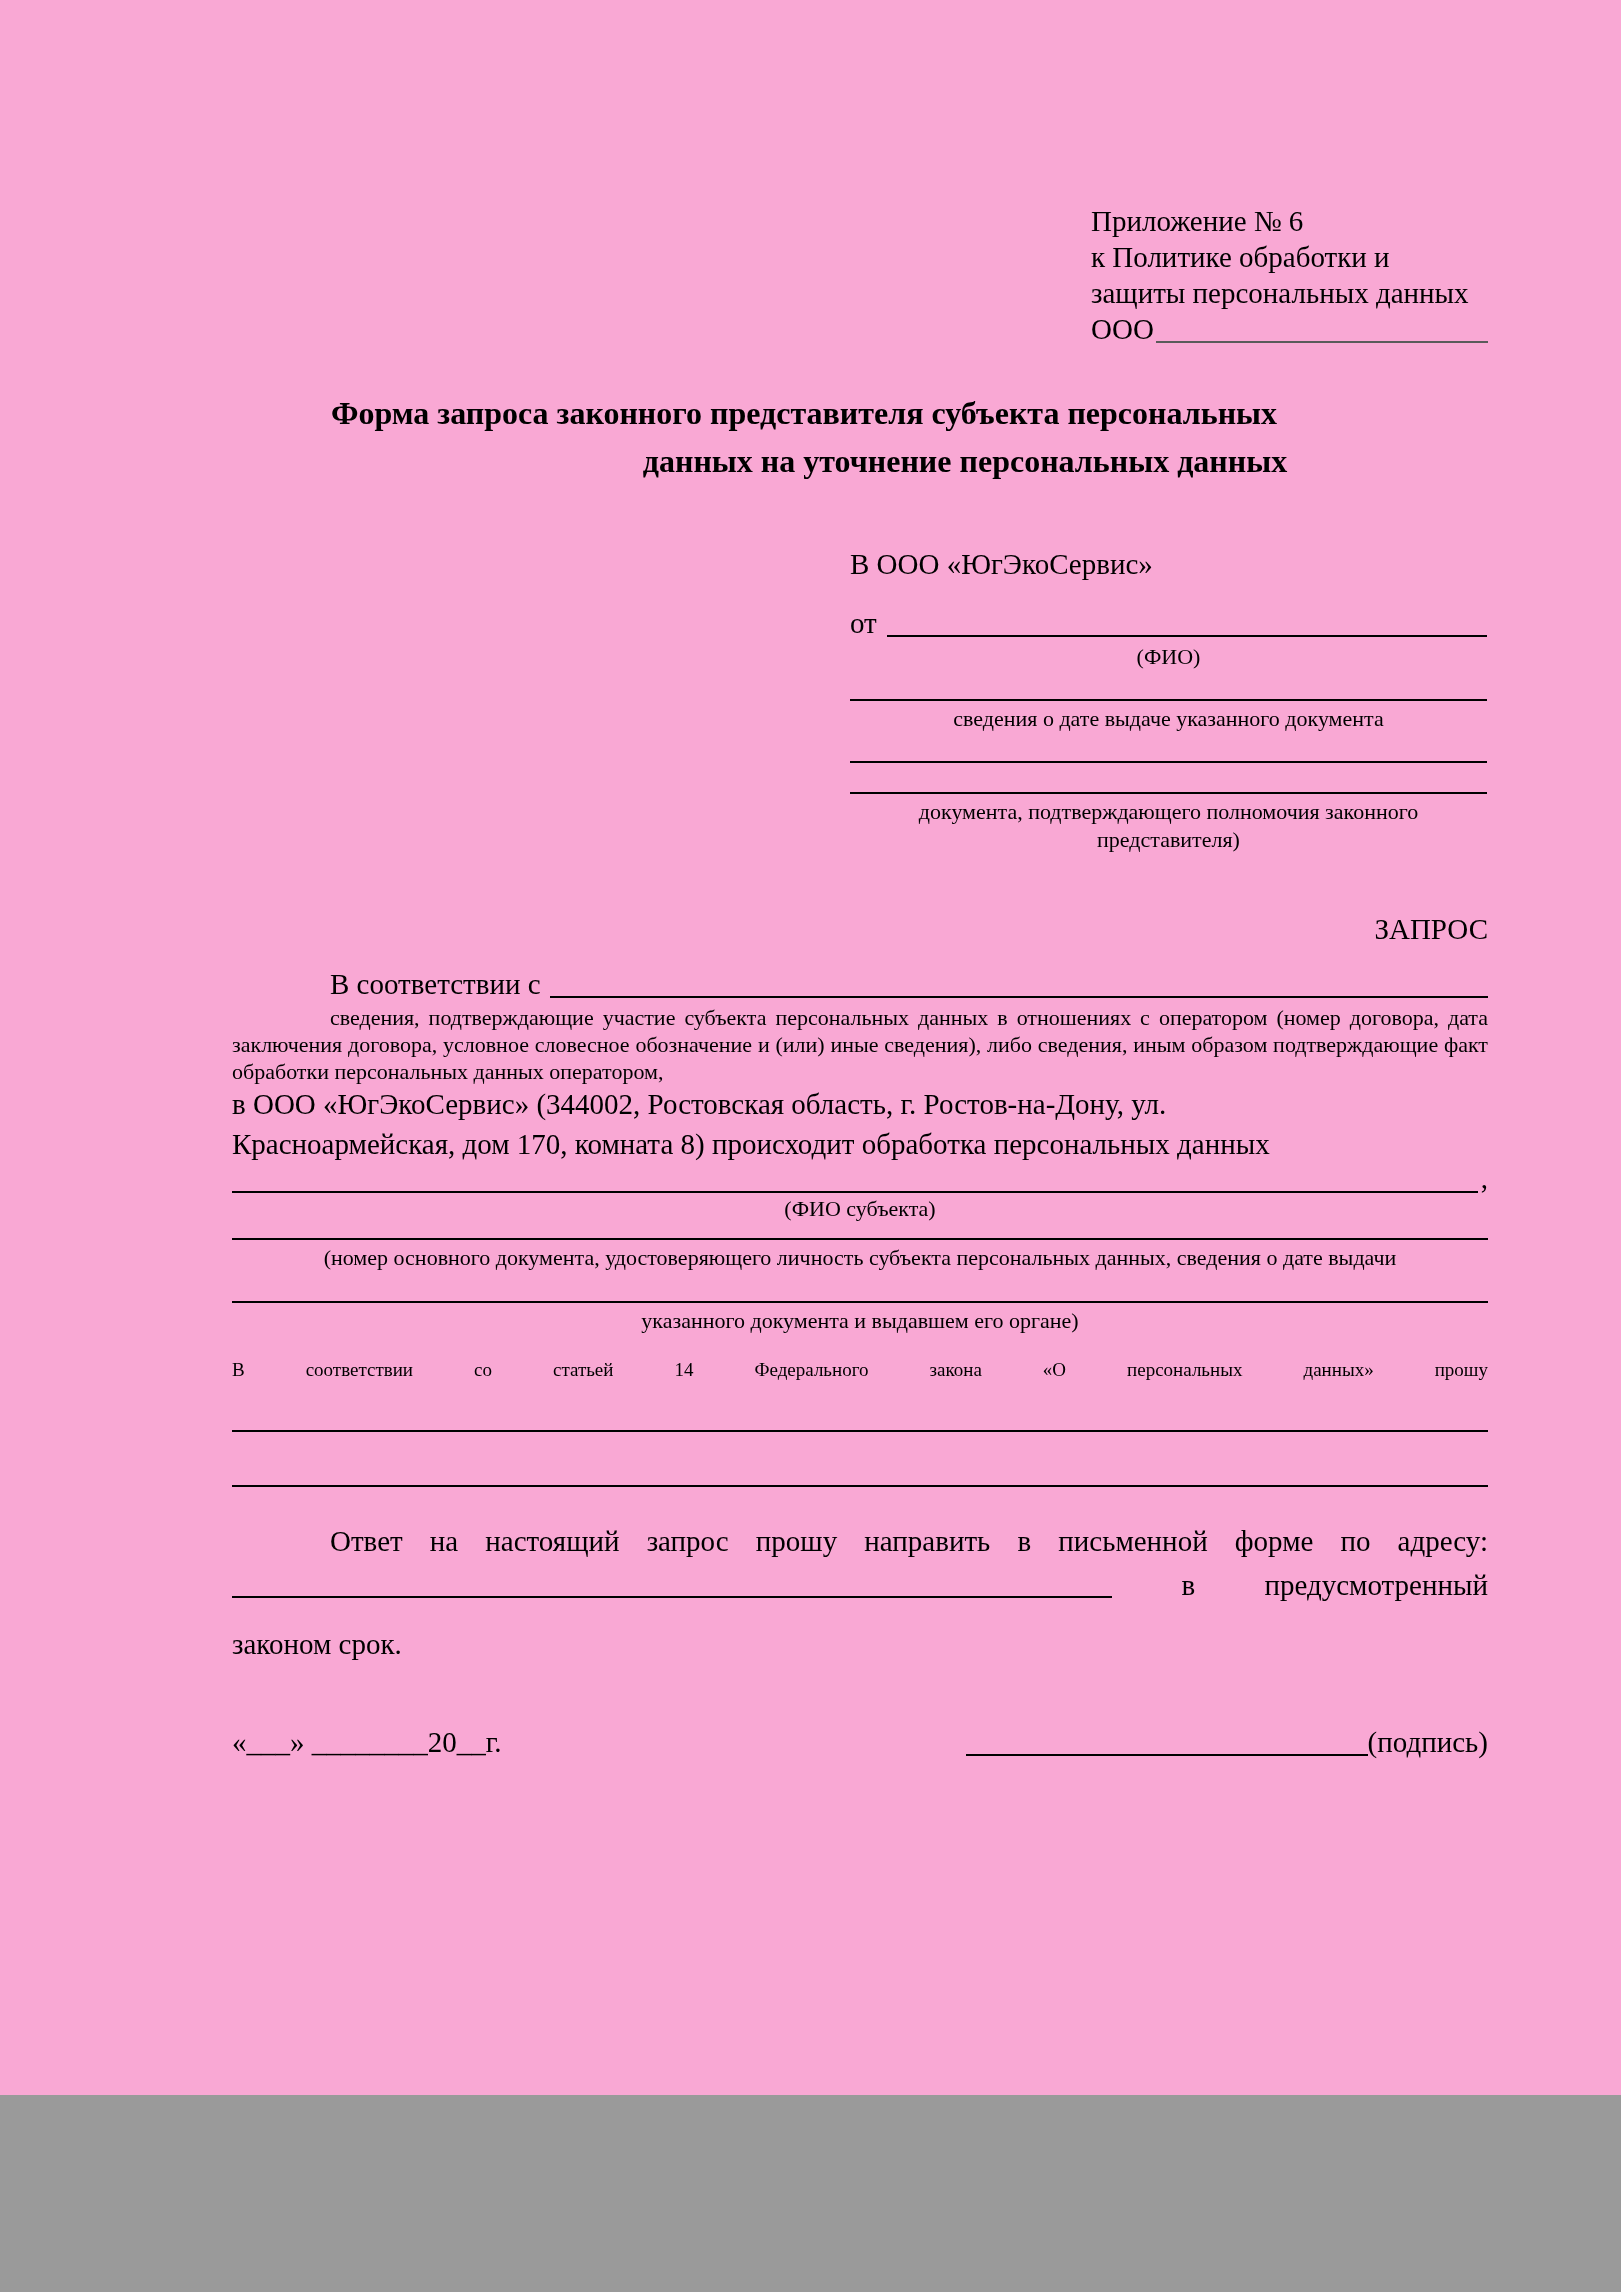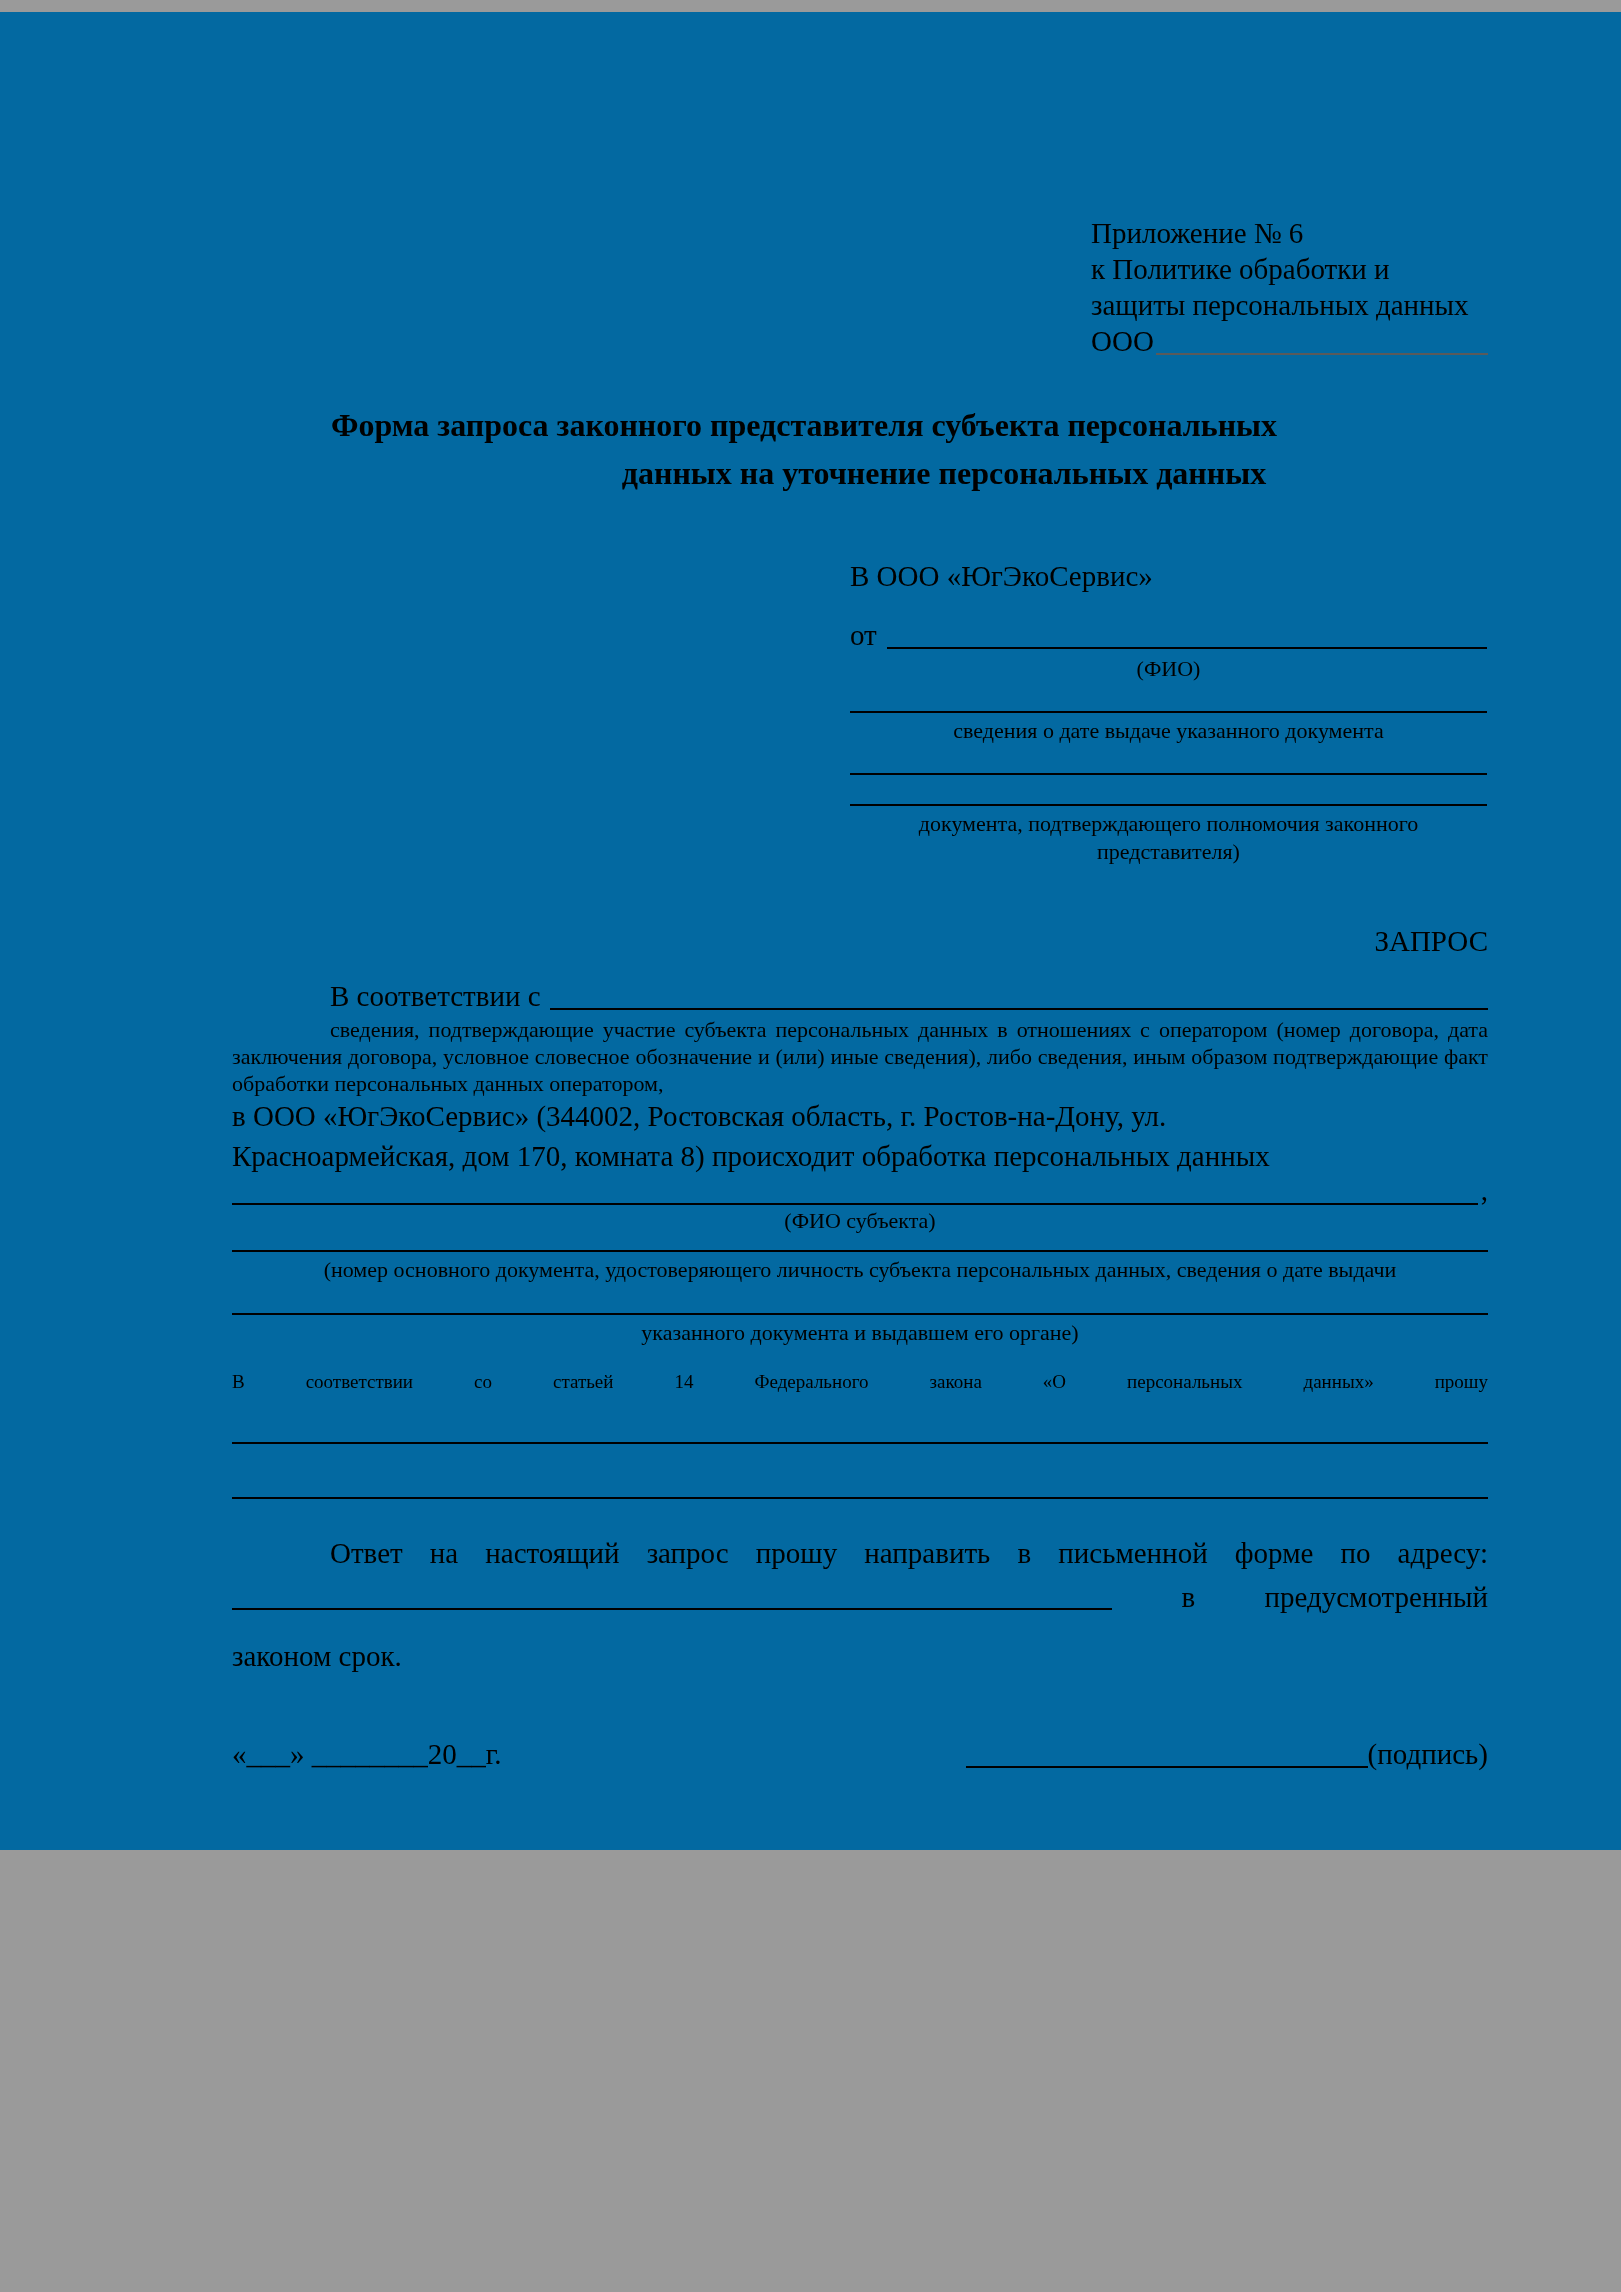--- a/index.html
+++ b/index.html
@@ -1,41 +1,41 @@
 <!DOCTYPE html>
 <html lang="ru"><head>
 <meta charset="utf-8">
 <title>Форма запроса</title>
 <style>
   html, body { margin: 0; padding: 0; background: #9a9a9a; }
   .page {
     position: relative;
     width: 1621px;
-    height: 1838px;
-    margin: 12px auto;
-    background: #0369a1;
+    height: 2095px;
+    margin: 0 auto;
+    background: #f9a8d4;
     color: #000000;
     font-family: "Liberation Serif", "DejaVu Serif", serif;
   }
   .content {
     position: absolute;
     left: 232px;
     top: 0;
     width: 1256px;
   }
 
   
   .annex { margin-left: 859px; width: 397px; padding-top: 203px; font-size: 29px; line-height: 36px; }
   .annex-ooo { display: flex; }
   .ooo-fill { flex: 1; border-bottom: 2px solid #5a5a5a; margin-bottom: 3.9px; margin-left: 2px; }
 
   
   .title { margin-top: 42px; font-size: 32px; font-weight: bold; line-height: 48px; text-align: center; }
   .title-l1 { position: relative; left: -56px; }
-  .title-l2 { position: relative; left: 84px; }
+  .title-l2 { position: relative; left: 105px; }
 
   
   .addr { margin-left: 618px; width: 637px; margin-top: 62px; font-size: 29px; line-height: 35px; }
   .addr-from { display: flex; margin-top: 23.5px; justify-content: flex-end; }
   .addr-from-fill { flex: 1; border-bottom: 2px solid #000; margin-bottom: 3.9px; margin-left: 9.8px; }
   .caption { font-size: 22px; line-height: 27.4px; text-align: center; }
   .fio-cap { margin-top: 2px; }
   .field { margin-top: 29px; }
   .field-first { margin-top: 44px; }
   .field-rule { border-top: 2px solid #000; height: 0; }

